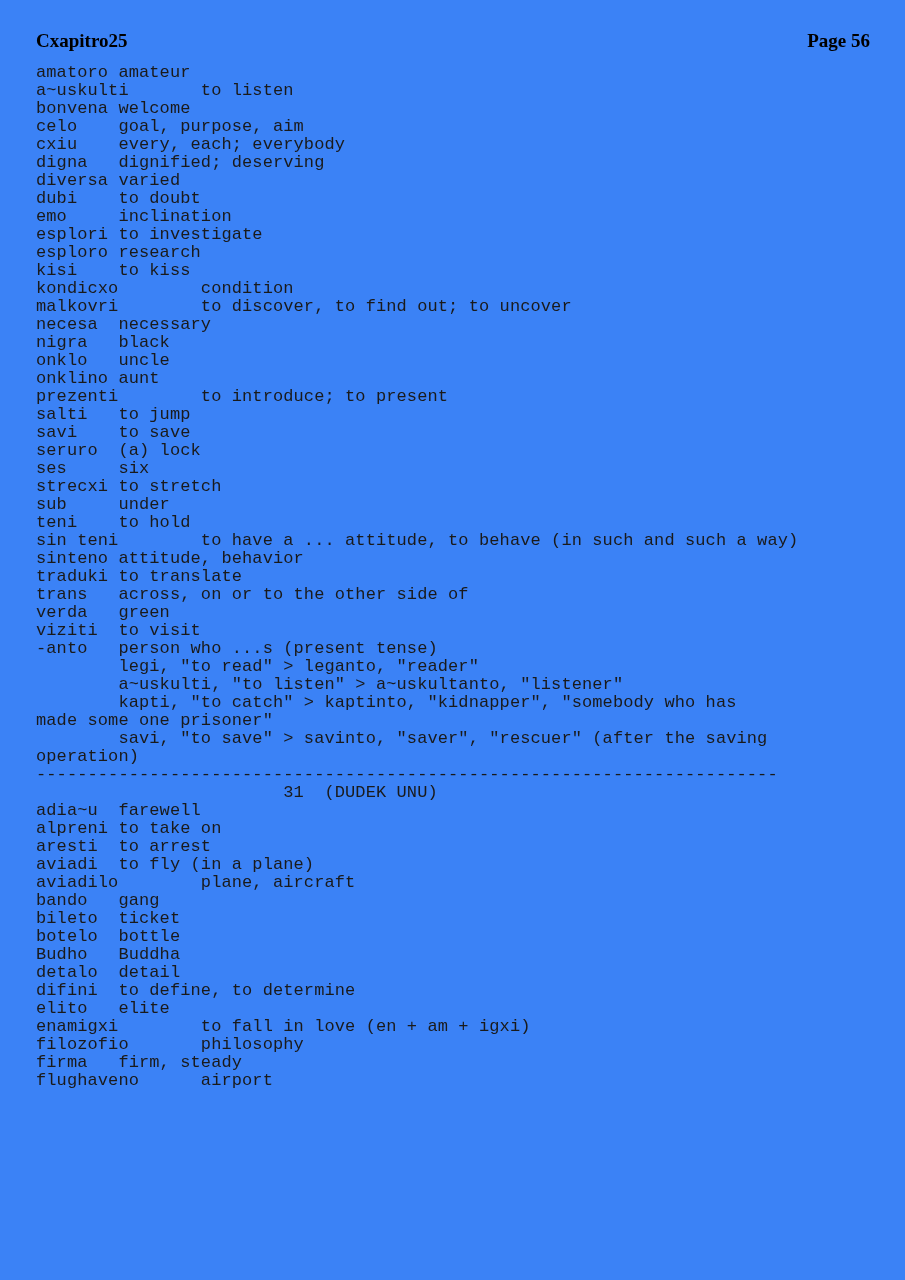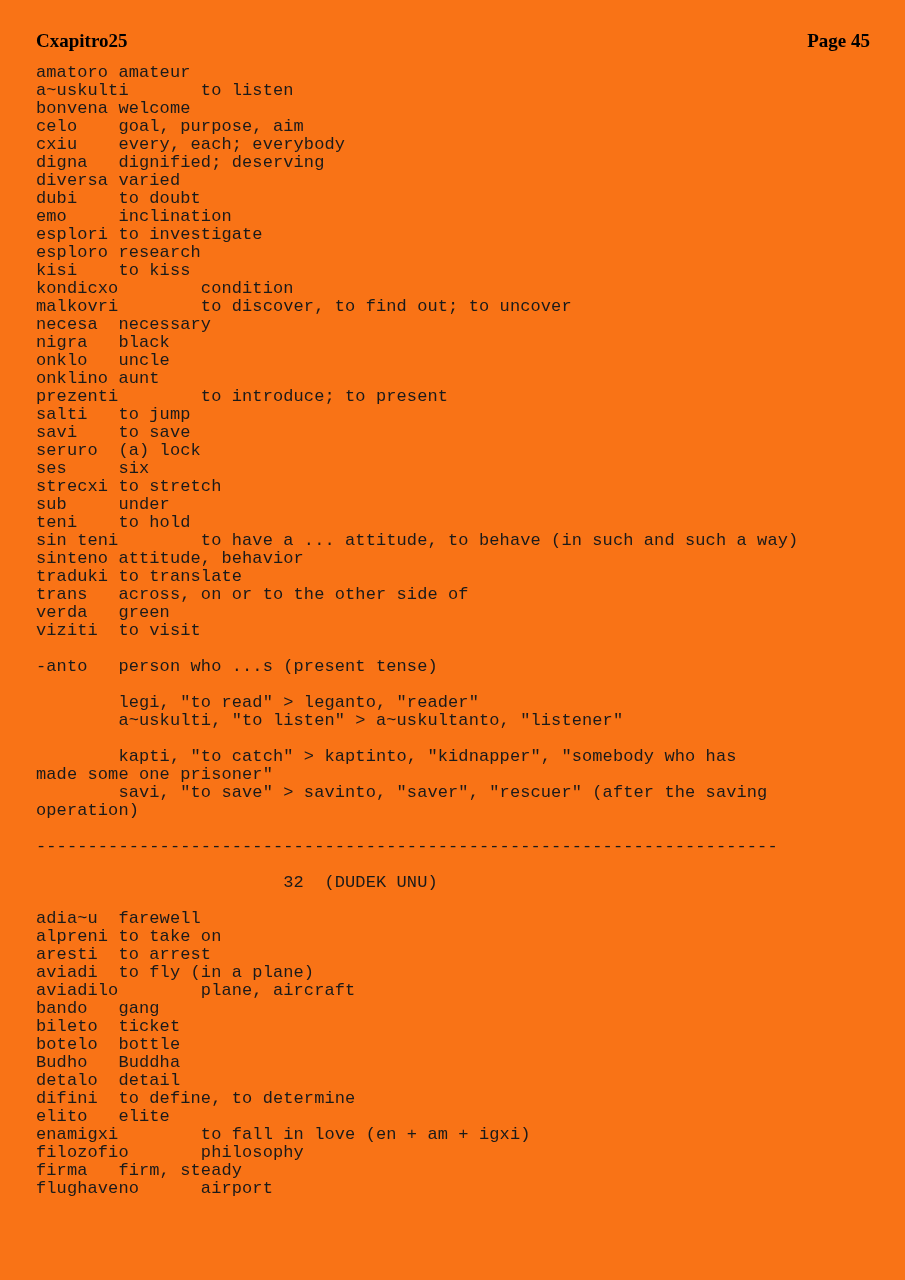--- a/index.html
+++ b/index.html
@@ -4,21 +4,21 @@
 <style>
   html, body {
     margin: 0;
     padding: 0;
     background: #ffffff;
   }
   .page {
     position: relative;
     width: 905px;
     height: 1280px;
-    background: #f97316;
+    background: #3b82f6;
     overflow: hidden;
     text-decoration: underline;
   }
   .header {
     position: absolute;
     left: 36px;
     right: 35px;
     top: 30px;
     display: flex;
     justify-content: space-between;
@@ -37,30 +37,29 @@
     margin: 0;
     padding: 0;
     font-family: "Liberation Mono", "DejaVu Sans Mono", monospace;
     font-size: 17px;
     line-height: 18px;
     letter-spacing: 0.1px;
     color: #1a1a1a;
     white-space: pre;
   }
   pre.block + pre.block {
-    margin-top: 18px; 
   }
 </style>
 </head>
 <body>
 
 <div class="page">
   <div class="header">
     <span>Cxapitro25</span>
-    <span>Page 45</span>
+    <span>Page 56</span>
   </div>
 
   <div class="doc-body">
     <pre class="block">amatoro amateur
 a~uskulti       to listen
 bonvena welcome
 celo    goal, purpose, aim
 cxiu    every, each; everybody
 digna   dignified; deserving
 diversa varied
@@ -96,21 +95,21 @@
         a~uskulti, "to listen" &gt; a~uskultanto, "listener"</pre>
 
 
     <pre class="block">        kapti, "to catch" &gt; kaptinto, "kidnapper", "somebody who has
 made some one prisoner"
         savi, "to save" &gt; savinto, "saver", "rescuer" (after the saving
 operation)</pre>
 
     <pre class="block">------------------------------------------------------------------------</pre>
 
-    <pre class="block">                        32  (DUDEK UNU)</pre>
+    <pre class="block">                        31  (DUDEK UNU)</pre>
 
     <pre class="block">adia~u  farewell
 alpreni to take on
 aresti  to arrest
 aviadi  to fly (in a plane)
 aviadilo        plane, aircraft
 bando   gang
 bileto  ticket
 botelo  bottle
 Budho   Buddha

